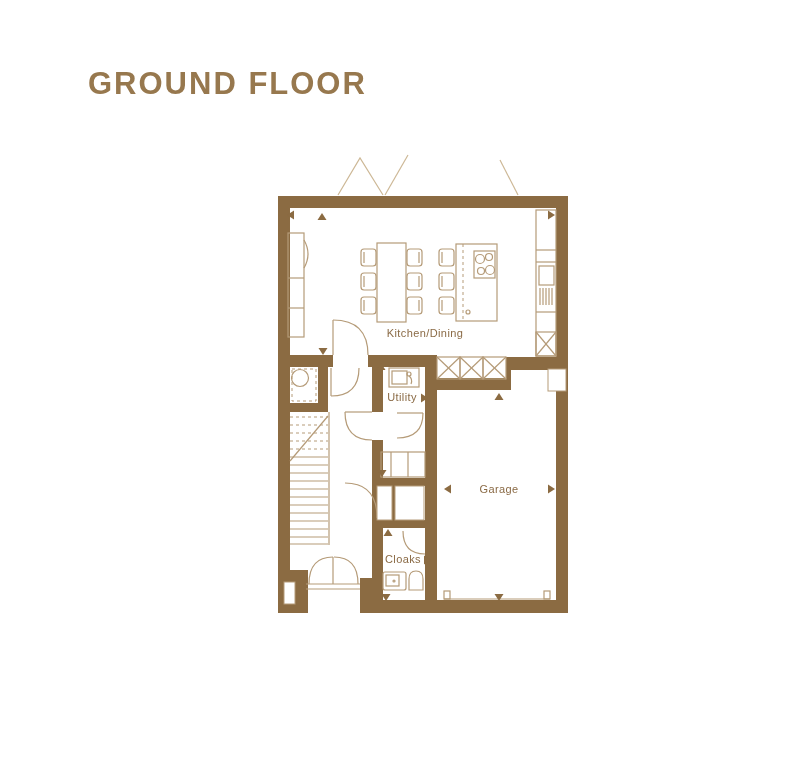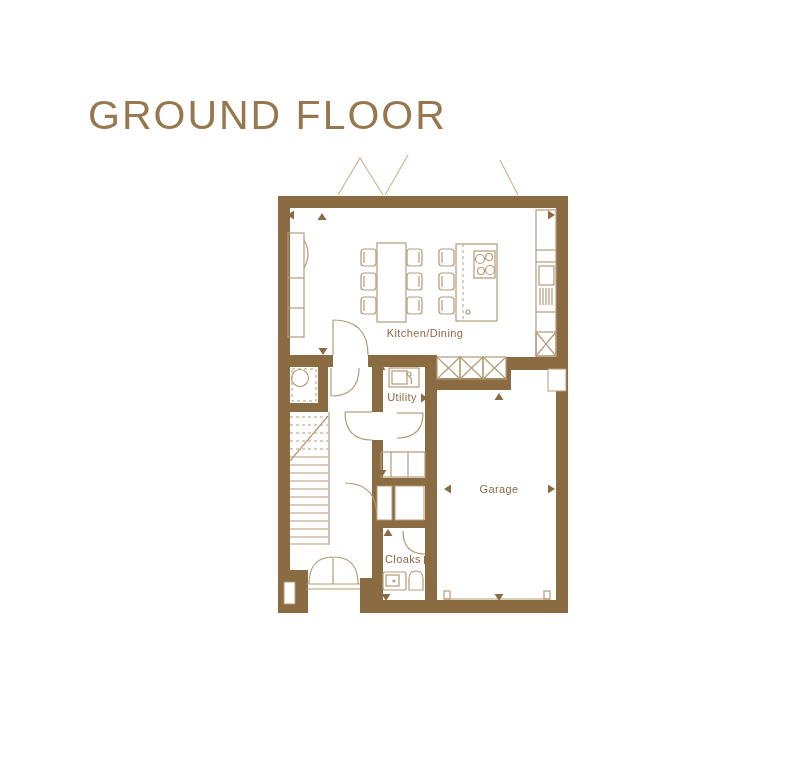--- a/index.html
+++ b/index.html
@@ -1,18 +1,18 @@
 <!DOCTYPE html>
 <html style="--wall: #8B6B42; --line: #B59B78; --text: #8A6A45; --title: #97784E; --roof: #CDB896;"><head>
 <meta charset="utf-8">
 <style>
   html,body{margin:0;padding:0;background:#ffffff;}
   .page{position:relative;width:800px;height:770px;background:#fff;overflow:hidden;
         font-family:"Liberation Sans",sans-serif;}
-  .title{position:absolute;left:88px;top:92px;font-size:41px;font-weight:400;
+  .title{position:absolute;left:88px;top:66px;font-size:31px;font-weight:700;
          letter-spacing:2px;color:var(--title,#97784E);}
   svg text{font-family:"Liberation Sans",sans-serif;letter-spacing:.4px;}
   .wall{fill:var(--wall,#8B6B42);stroke:none;}
   .f{fill:none;stroke:var(--line,#B59B78);stroke-width:1.2;}
   .fd{fill:none;stroke:var(--line,#B59B78);stroke-width:1;stroke-dasharray:3,3;}
   .white{fill:#fff;stroke:var(--line,#B59B78);stroke-width:1;}
   .m{fill:var(--wall,#8B6B42);stroke:none;}
   .roof{fill:none;stroke:var(--roof,#CDB896);stroke-width:1.2;}
   .lbl{fill:var(--text,#8A6A45);font-size:11px;}
 </style>

